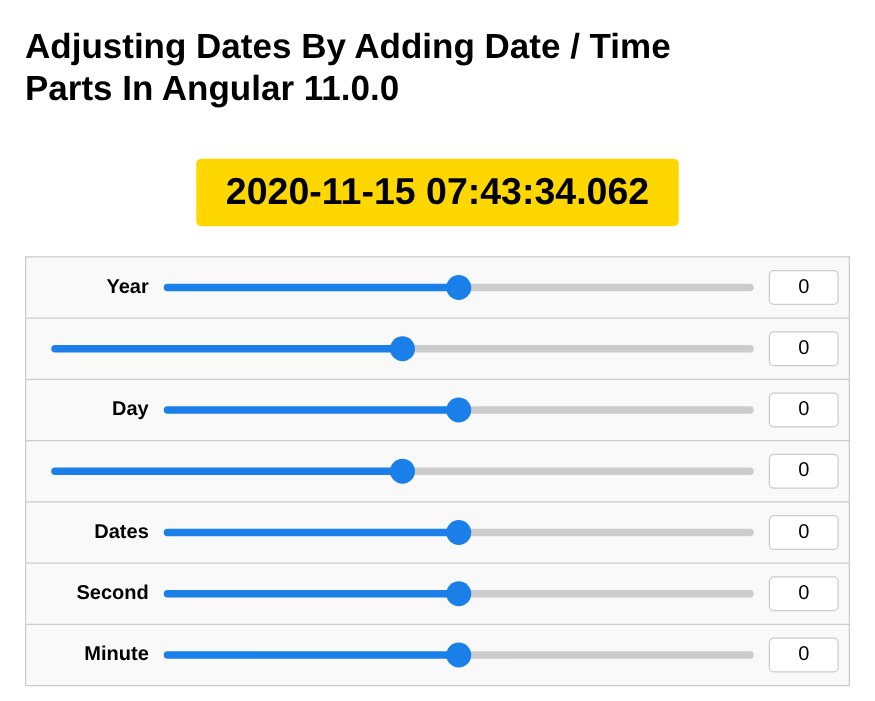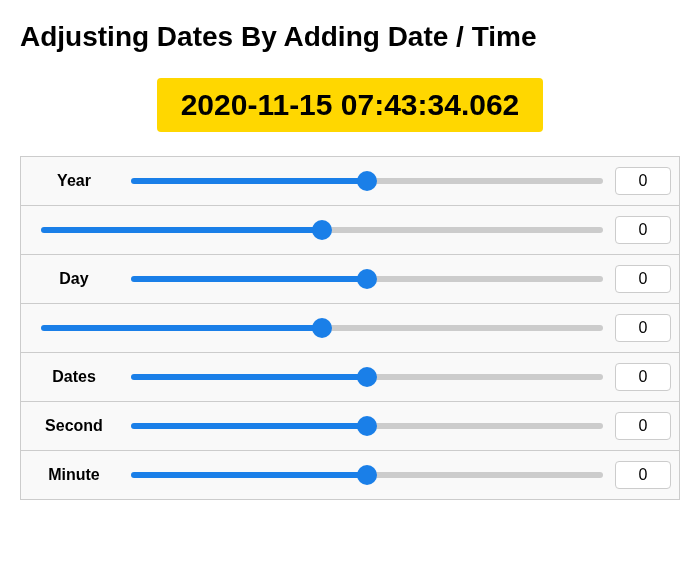--- a/index.html
+++ b/index.html
@@ -9,21 +9,21 @@
       background: #fff;
       padding: 20px;
       width: 700px;
       min-height: 561px;
     }
 
     .page-title {
       font-size: 28px;
       font-weight: bold;
       line-height: 1.2;
-      margin-bottom: 24px;
+      margin-bottom: 40px;
       color: #000;
     }
 
     .date-display-wrapper {
       display: flex;
       justify-content: center;
       margin-bottom: 24px;
     }
 
     .date-display {
@@ -49,21 +49,21 @@
     }
 
     .slider-row:not(:last-child) {
       border-bottom: none;
     }
 
     .slider-label {
       width: 90px;
       font-size: 16px;
       font-weight: bold;
-      text-align: center;
+      text-align: right;
       flex-shrink: 0;
     }
 
     .slider-track-wrapper {
       flex: 1;
       margin: 0 12px;
       position: relative;
       height: 20px;
       display: flex;
       align-items: center;
@@ -109,20 +109,21 @@
       padding: 4px 6px;
       background: #fff;
       flex-shrink: 0;
     }
   </style>
 </head>
 <body>
 
 <h1 class="page-title">
   <span>Adjusting Dates By Adding Date / Time</span><br>
+  <span>Parts In Angular 11.0.0</span>
 </h1>
 
 <div class="date-display-wrapper">
   <div class="date-display">2020-11-15 07:43:34.062</div>
 </div>
 
 <div class="sliders-container" id="sliders-container">
 
 <div class="slider-row">
       <div class="slider-label">Year</div>

